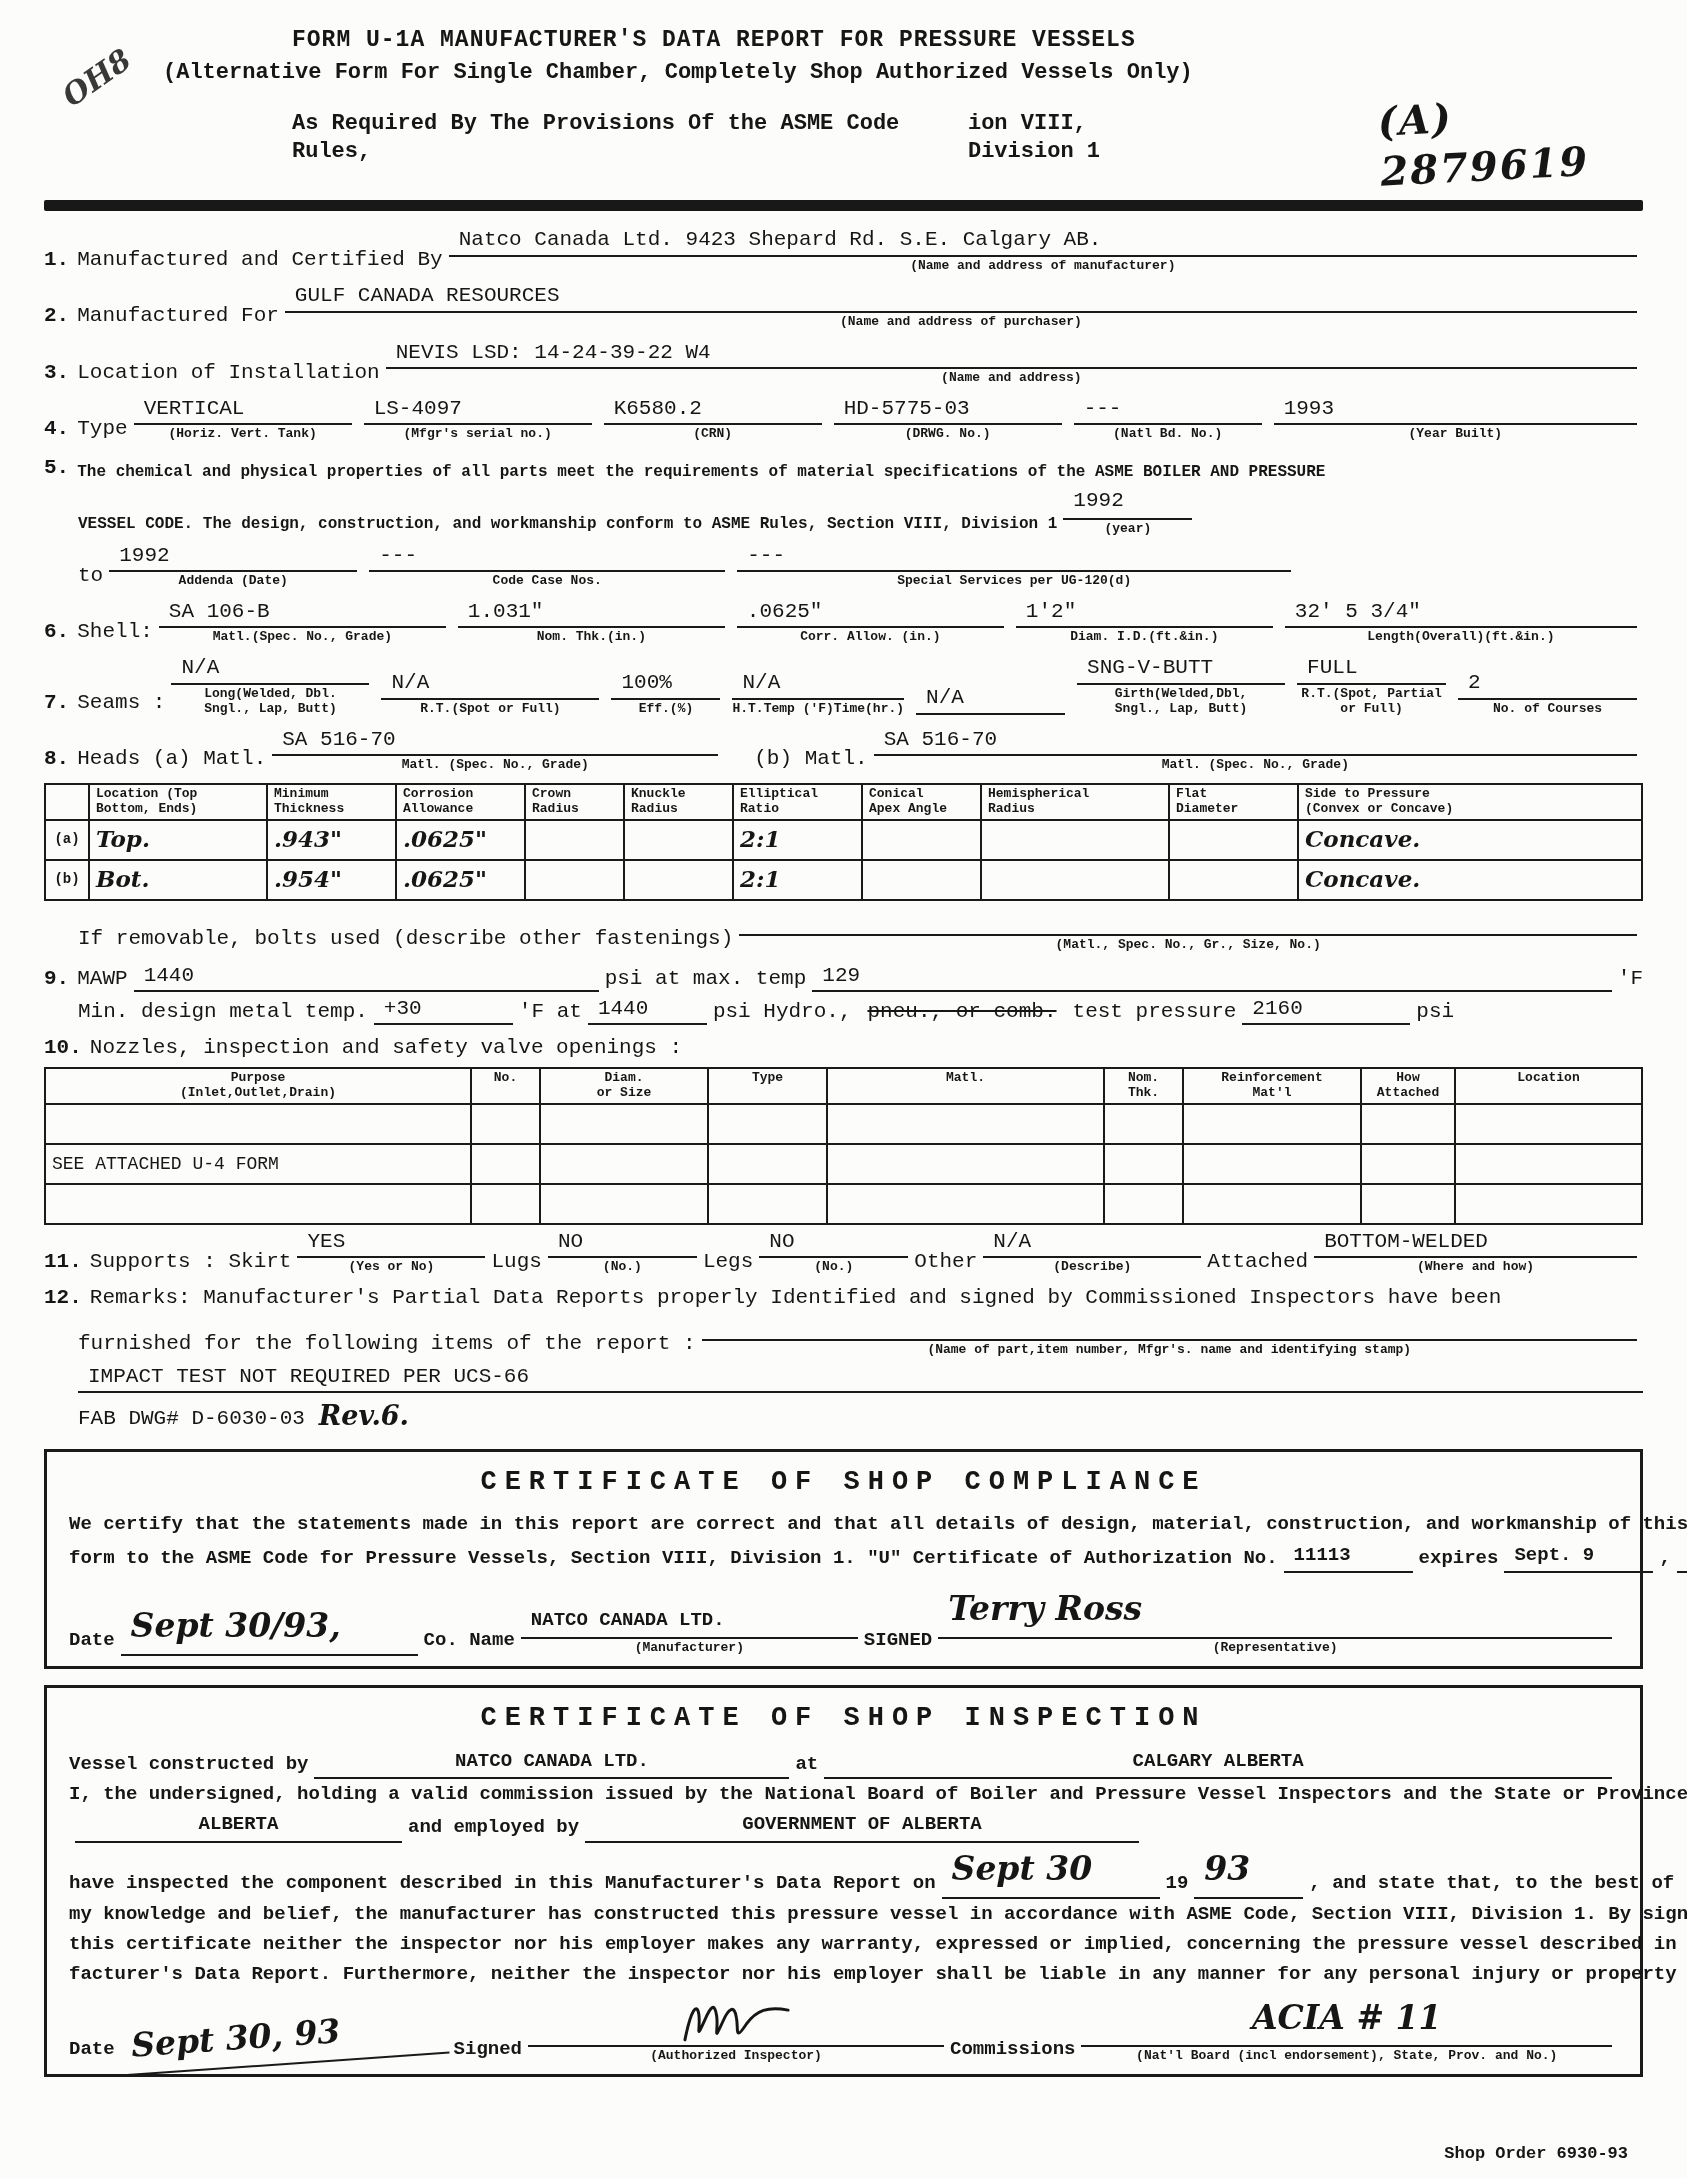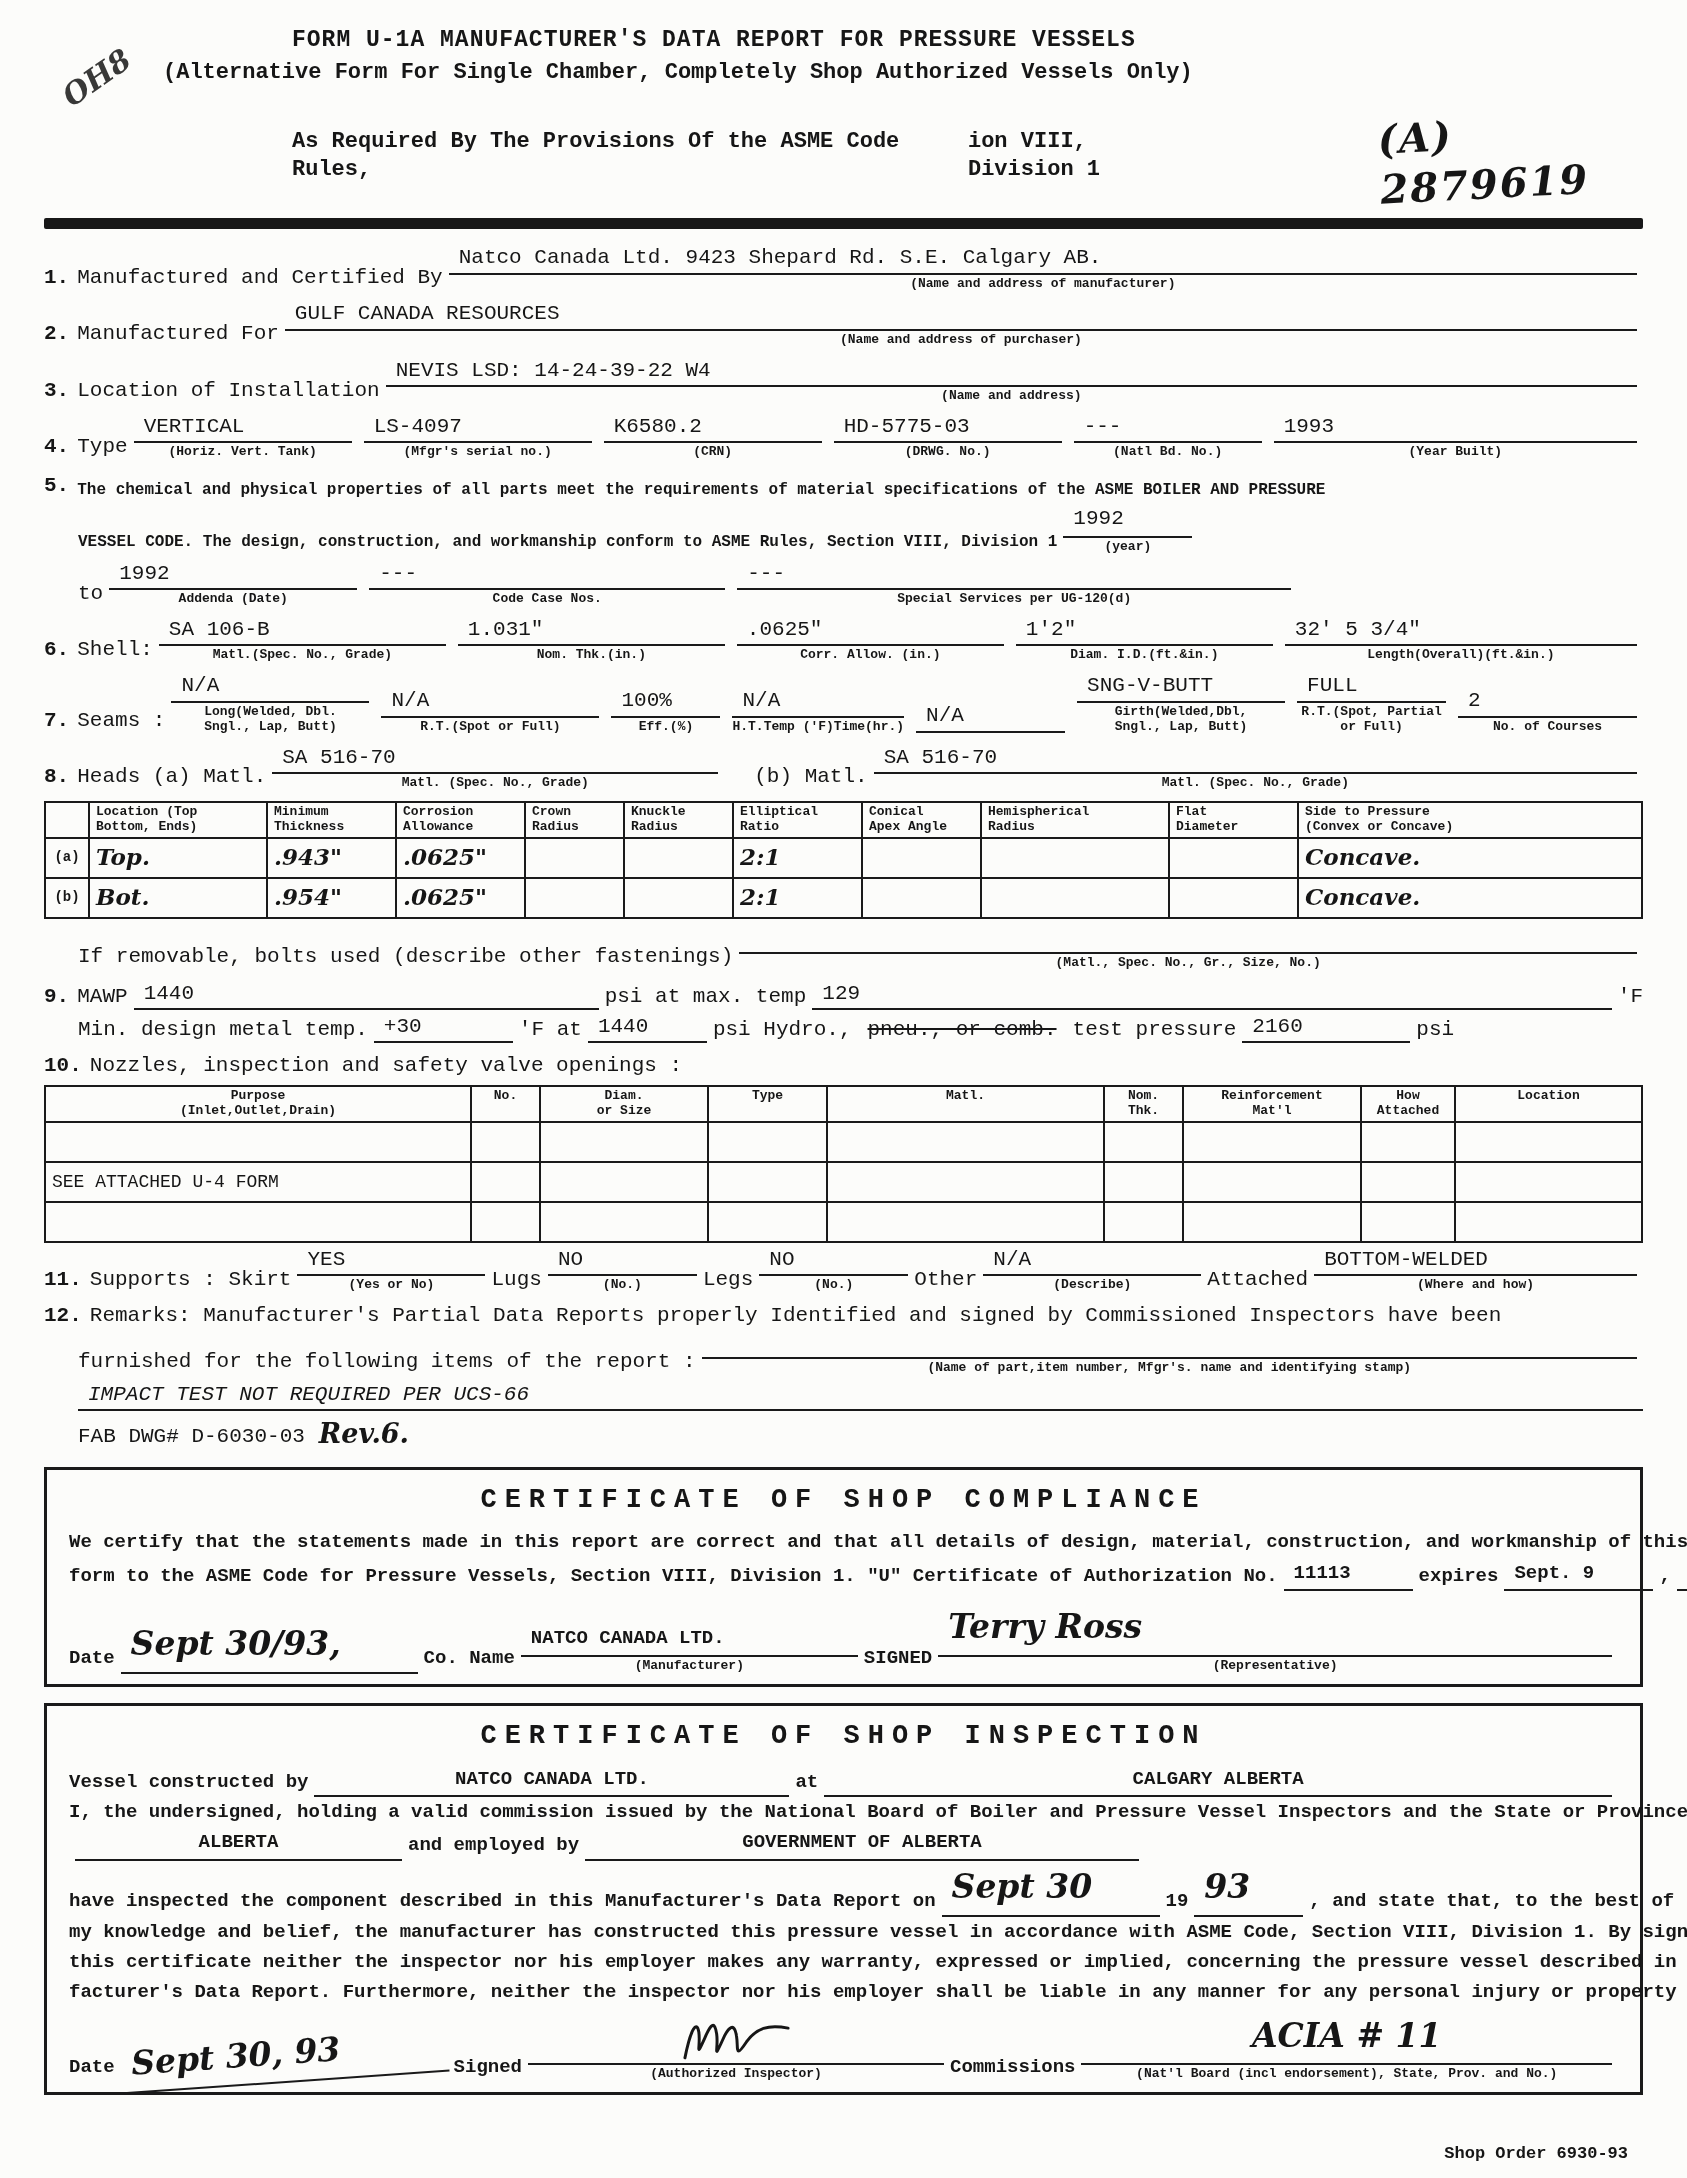--- a/index.html
+++ b/index.html
@@ -6,21 +6,21 @@
   .page{
     width:1687px;height:2178px;margin:0 auto;background:#fcfcfa;color:#161616;
     font-family:"Liberation Mono","DejaVu Sans Mono",monospace;
     font-size:21px;line-height:1.25;position:relative;box-sizing:border-box;
     padding:26px 44px 8px 44px;overflow:hidden;
   }
   .nowrap{white-space:nowrap;}
   .hdr{position:relative;text-align:left;}
   .hdr-title{font-weight:700;font-size:23px;margin-left:248px;letter-spacing:1px;}
   .hdr-sub{font-weight:700;font-size:22px;margin-left:119px;margin-top:4px;}
-  .hdr-line3{font-weight:700;font-size:22px;margin-left:248px;margin-top:22px;display:flex;align-items:baseline;gap:59px;}
+  .hdr-line3{font-weight:700;font-size:22px;margin-left:248px;margin-top:4px;display:flex;align-items:baseline;gap:59px;}
   .hand{font-family:"DejaVu Serif",serif;font-style:italic;font-weight:700;display:inline-block;}
   .regnum{font-size:40px;transform:rotate(-3deg);margin-left:119px;letter-spacing:2px;}
   .scribble{position:absolute;left:59px;top:59px;font-size:30px;transform:rotate(-35deg);opacity:.85;}
   .rule{height:11px;background:#181818;margin:10px 0 16px 0;border-radius:2px;}
   .row{display:flex;align-items:flex-end;}
   .item{margin-bottom:10px;}
   .num{font-weight:700;margin-right:8px;white-space:nowrap;}
   .lbl{white-space:nowrap;}
   .fg{display:inline-flex;flex-direction:column;vertical-align:bottom;margin:0 6px;}
   .grow{flex:1;}
@@ -435,21 +435,21 @@
       <span>Remarks: Manufacturer's Partial Data Reports properly Identified and signed by Commissioned Inspectors have been</span>
     </div>
     <div class="row indent">
       <span class="lbl">furnished for the following items of the report :</span>
       <span class="fg grow">
         <span class="val"></span>
         <span class="lab">(Name of part,item number, Mfgr's. name and identifying stamp)</span>
       </span>
     </div>
     <div class="row indent" style="margin-top:6px;">
-      <span class="fg grow" style="margin:0;font-style:italic;">
+      <span class="fg grow" style="margin:0;">
         <span class="val">IMPACT TEST NOT REQUIRED PER UCS-66</span>
       </span>
     </div>
     <div class="row indent" style="margin-top:6px;text-align:center;">
       <span>FAB DWG# D-6030-03</span>
       <span class="hand" style="font-size:27px;margin-left:14px;">Rev.6.</span>
     </div>
   </div>
 
   <div class="cert">

